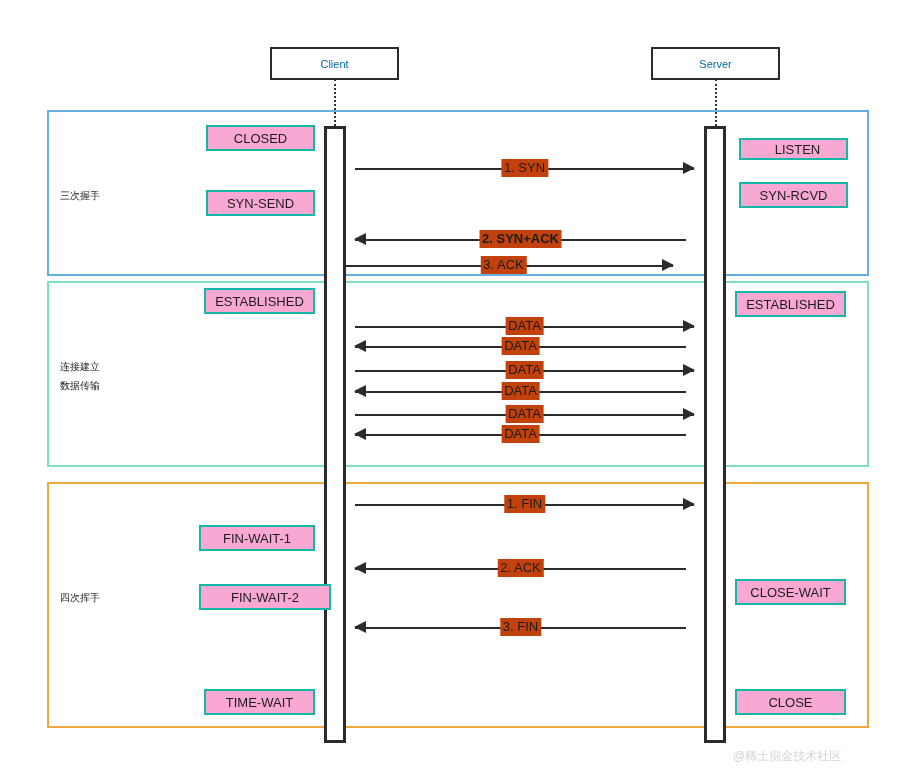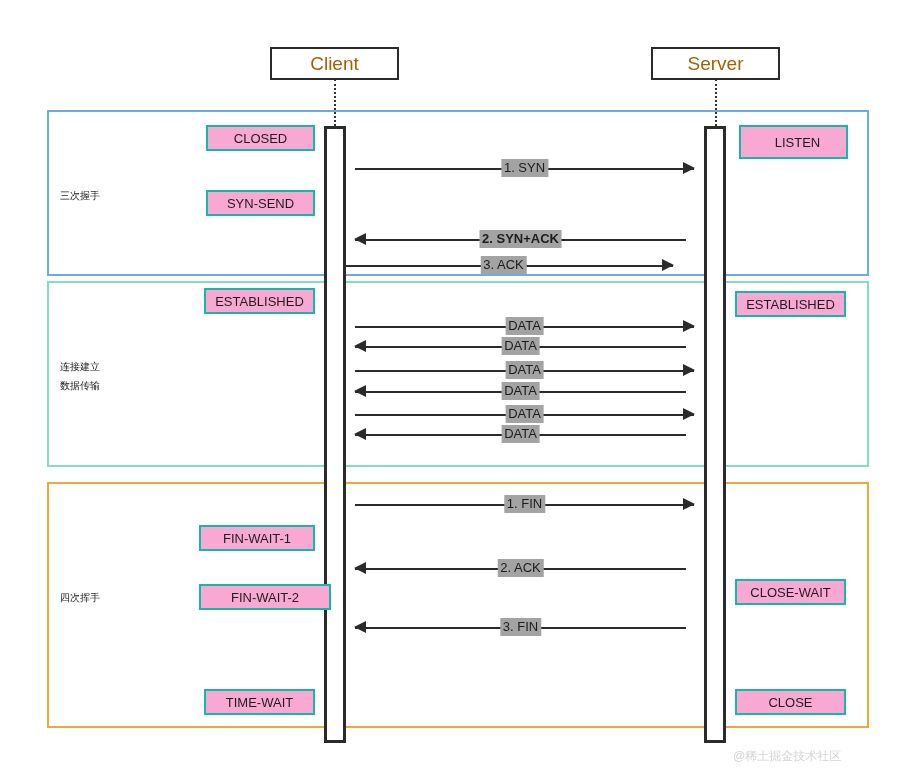--- a/index.html
+++ b/index.html
@@ -21,22 +21,22 @@
 
   
   .participant {
     position: absolute;
     box-sizing: border-box;
     border: 2px solid #2b2b2b;
     background: #ffffff;
     display: flex;
     align-items: center;
     justify-content: center;
-    font-size: 19px;
-    color: #a16207;
+    font-size: 11px;
+    color: #0369a1;
     z-index: 6;
   }
 
   
   .lifeline-dotted {
     position: absolute;
     width: 0;
     border-left: 2px dotted #333333;
     z-index: 2;
   }
@@ -110,21 +110,21 @@
   }
   .message.dir-left .msg-head {
     left: -1px;
     border-right: 12px solid #2b2b2b;
   }
   .message .msg-label {
     position: absolute;
     left: 50%;
     top: -1px;
     transform: translateX(-50%);
-    background: #a3a3a3;
+    background: #c2410c;
     padding: 0 3px;
     font-size: 13px;
     color: #1c1c1c;
     line-height: 18px;
     white-space: nowrap;
   }
 
   
   .watermark {
     position: absolute;
@@ -173,22 +173,25 @@
   <div class="state-box" style="left:199px; top:525px; width:116px; height:26px;">
     <span>FIN-WAIT-1</span>
   </div>
   <div class="state-box" style="left:199px; top:584px; width:132px; height:26px;">
     <span>FIN-WAIT-2</span>
   </div>
   <div class="state-box" style="left:204px; top:689px; width:111px; height:26px;">
     <span>TIME-WAIT</span>
   </div>
 
-  <div class="state-box" style="left:739px; top:125px; width:109px; height:34px;padding-left:8px;">
+  <div class="state-box" style="left:739px; top:138px; width:109px; height:22px;padding-left:8px;">
     <span>LISTEN</span>
+  </div>
+  <div class="state-box" style="left:739px; top:182px; width:109px; height:26px;">
+    <span>SYN-RCVD</span>
   </div>
   <div class="state-box" style="left:735px; top:291px; width:111px; height:26px;">
     <span>ESTABLISHED</span>
   </div>
   <div class="state-box" style="left:735px; top:689px; width:111px; height:26px;">
     <span>CLOSE</span>
   </div>
   <div class="state-box" style="left:735px; top:579px; width:111px; height:26px;">
     <span>CLOSE-WAIT</span>
   </div>

